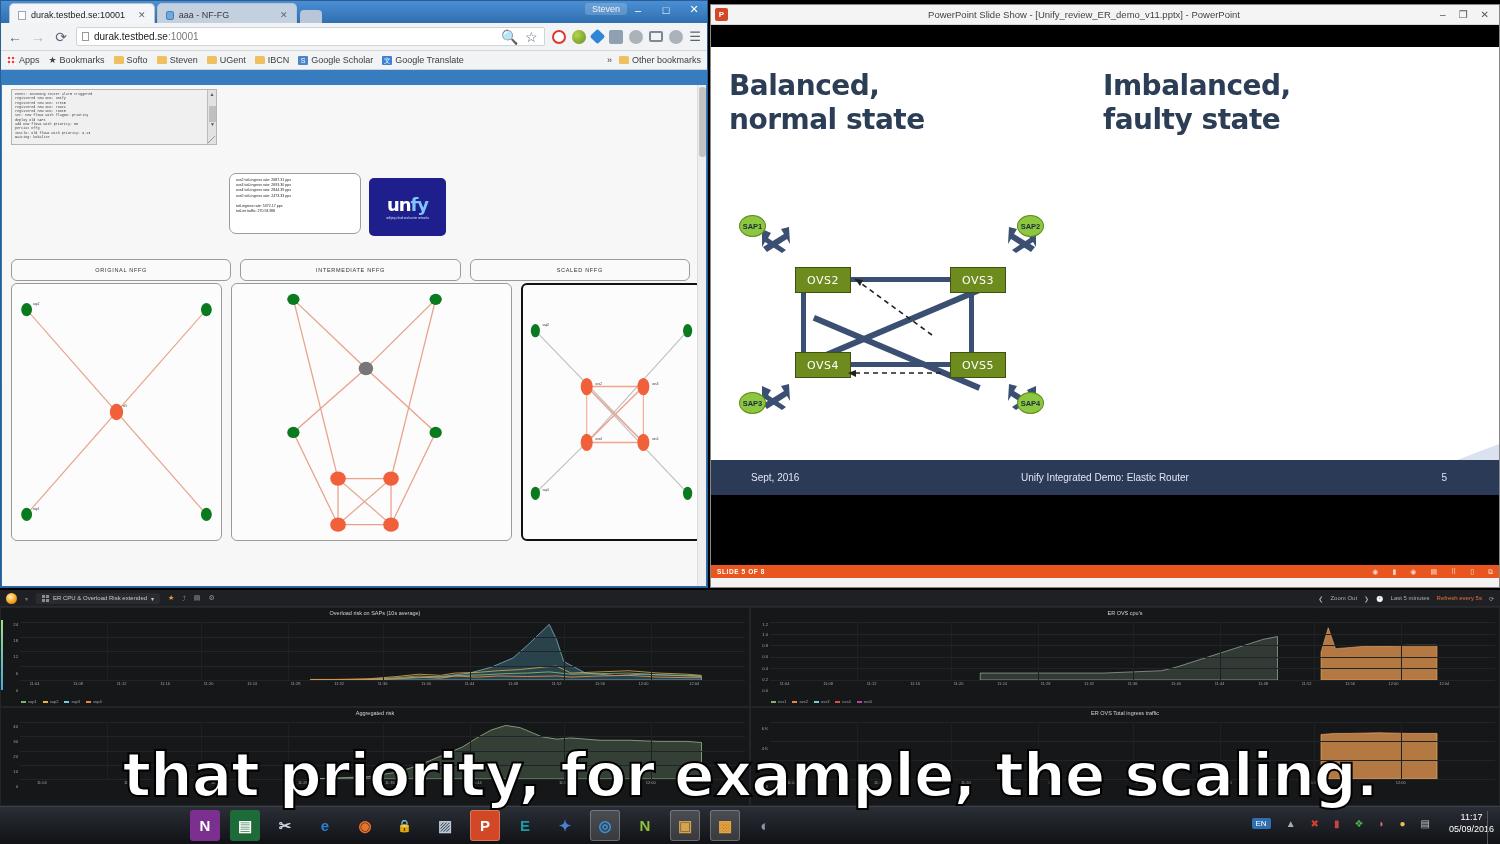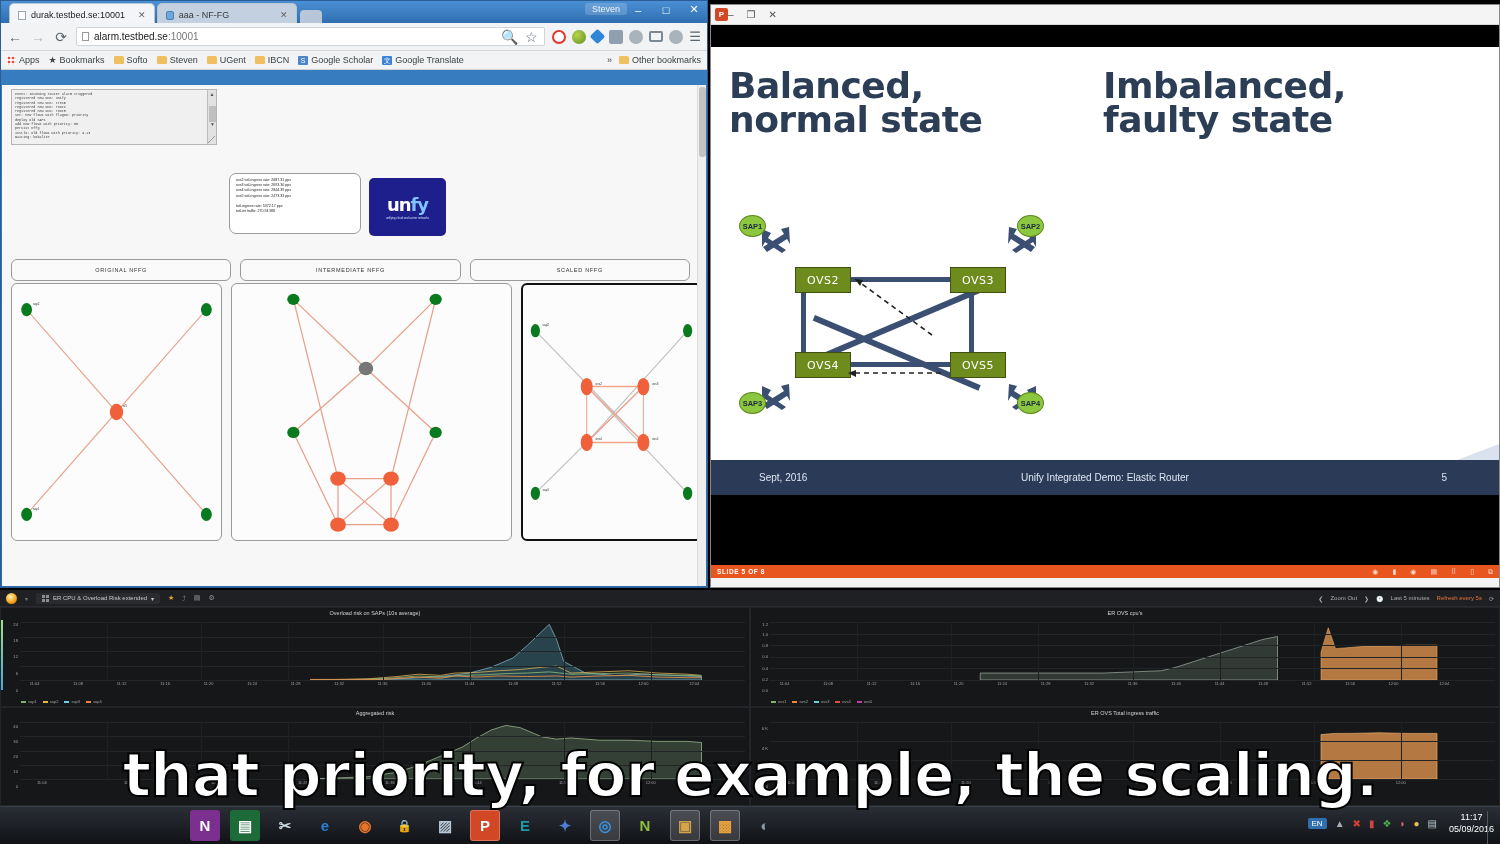--- a/index.html
+++ b/index.html
@@ -113,36 +113,36 @@
     padding:0 4px; border-bottom:1px solid #d8d8d8; }
   .ppt-logo { width:13px; height:13px; background:#d24726; color:#fff; font-size:8px;
     display:flex; align-items:center; justify-content:center; border-radius:2px;
     font-weight:bold; }
   .ppt-title-text { flex:1; text-align:center; font-size:9.5px; color:#444; }
   .ppt-wbtn { display:flex; gap:13px; font-size:10px; color:#555; padding-right:6px; }
   .slide-area { position:relative; background:#000; height:553px; }
   .slide { position:absolute; left:0; right:0; top:22px; height:448px; background:#fff;
     overflow:hidden; }
   .slide-h { position:absolute; font-family:"DejaVu Sans", sans-serif; font-weight:bold;
-    color:#2c3e56; font-size:36px; line-height:34px; letter-spacing:-.5px; }
+    color:#2c3e56; font-size:28px; line-height:34px; letter-spacing:-.5px; }
   .slide-h.left { left:18px; top:22px; }
   .slide-h.right { left:392px; top:22px; }
   .diagram { position:absolute; left:24px; top:160px; width:330px; height:220px; }
   .ovs { position:absolute; width:56px; height:26px; background:#6e8b1e;
     border:1px solid #3f5010; color:#fff; font-size:11px; display:flex;
     align-items:center; justify-content:center; font-family:"DejaVu Sans", sans-serif;
     letter-spacing:.5px; z-index:4; }
   .sap { position:absolute; width:27px; height:22px; border-radius:50%;
     background:#8dc63f; border:1px solid #5f8c1d; color:#1b2a3e; font-size:7.5px;
     font-weight:bold; display:flex; align-items:center; justify-content:center; z-index:4; }
   .lnk { position:absolute; background:#3b4f72; z-index:1; }
   .arrpair { position:absolute; width:34px; height:28px; z-index:3; }
   .slide-footer { position:absolute; left:0; right:0; bottom:0; height:35px;
     background:#2b3a57; color:#dfe6f2; font-size:10px; display:flex; align-items:center; }
-  .slide-footer .dt { position:absolute; left:48px;text-align:right; }
+  .slide-footer .dt { position:absolute; left:40px;text-align:right; }
   .slide-footer .ttl { width:100%; text-align:center; }
   .slide-footer .pg { position:absolute; right:52px; }
   .slide-fold { position:absolute; right:0; bottom:35px; width:42px; height:16px;
     background:#d9e2ee; clip-path:polygon(100% 0,100% 100%,0 100%); }
   .ppt-bar { position:absolute; left:0; right:0; bottom:0; height:13px; background:#e8551f;
     display:flex; align-items:center; padding:0 6px; }
   .ppt-bar .lbl { font-size:6.5px; color:#fff; letter-spacing:.6px; font-weight:bold; }
   .ppt-bar .icons { margin-left:auto; display:flex; gap:14px; align-items:center; }
   .ppt-bar .icons i { font-style:normal; font-size:7px; color:#ffd9c9; }
 
@@ -192,21 +192,21 @@
   .som .circ { width:16px; height:16px; border-radius:50%;
     background:radial-gradient(circle at 35% 35%,#6fc5f0,#1565a8); }
 
   
   .taskbar { position:absolute; left:0; bottom:0; width:1500px; height:38px;
     background:linear-gradient(#2a2e35,#101216); border-top:1px solid #3a4049; z-index:40; }
   .tb-items { position:absolute; left:190px; top:3px; display:flex; gap:10px; align-items:center; }
   .tbi { width:30px; height:31px; border-radius:3px; display:flex; align-items:center;
     justify-content:center; font-size:15px; color:#fff; font-weight:bold; }
   .tbi.act { background:rgba(255,255,255,.16); border:1px solid rgba(255,255,255,.25); }
-  .tray { position:absolute; right:6px; top:4px; display:flex; align-items:center; gap:8px; }
+  .tray { position:absolute; right:6px; top:4px; display:flex; align-items:center; gap:15px; }
   .tray .lang { background:#2f6fb0; color:#fff; font-size:8px; padding:1px 4px; border-radius:2px; }
   .tray .ti { font-size:10px; }
   .clock { text-align:center; color:#fff; font-size:9px; line-height:12px; margin-left:4px; }
   .showdesk { position:absolute; right:0; top:0; width:7px; height:38px;
     border-left:1px solid #555; }
 </style>
 </head>
 <body>
 
 <div class="screen">
@@ -233,21 +233,21 @@
         <span>✕</span>
       </div>
     </div>
 
     <div class="chrome-toolbar">
       <span class="nav-ico">←</span>
       <span class="nav-ico dim">→</span>
       <span class="nav-ico">⟳</span>
       <div class="omnibox">
         <span class="omni-doc"></span>
-        <span class="omni-url"><b>alarm.testbed.se</b><i>:10001</i></span>
+        <span class="omni-url"><b>durak.testbed.se</b><i>:10001</i></span>
         <span style="margin-left:auto;display:flex;gap:6px;align-items:center;">
           <span class="nav-ico">🔍</span>
           <span class="nav-ico">☆</span>
         </span>
       </div>
       <div class="tb-icons">
         <span class="tb-ic opera"></span>
         <span class="tb-ic leaf"></span>
         <span class="tb-ic diamond"></span>
         <span class="tb-ic sq"></span>
@@ -432,20 +432,21 @@
 
       <div class="page-scrollbar">
         <div class="thumb"></div>
       </div>
     </div>
   </div>
 
   <div class="ppt-win">
     <div class="ppt-title">
       <div class="ppt-logo">P</div>
+      <div class="ppt-title-text">PowerPoint Slide Show - [Unify_review_ER_demo_v11.pptx] - PowerPoint</div>
       <div class="ppt-wbtn">
         <span>–</span>
         <span>❐</span>
         <span>✕</span>
       </div>
     </div>
 
     <div class="slide-area">
       <div class="slide">
         <div class="slide-h left">Balanced,<br>normal state</div>

